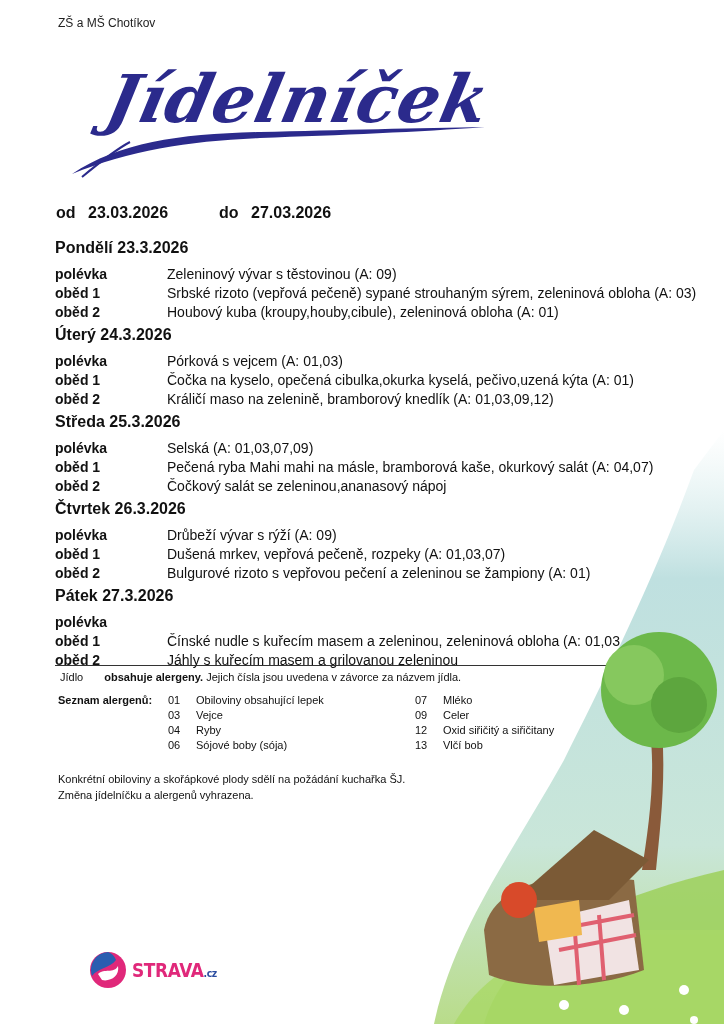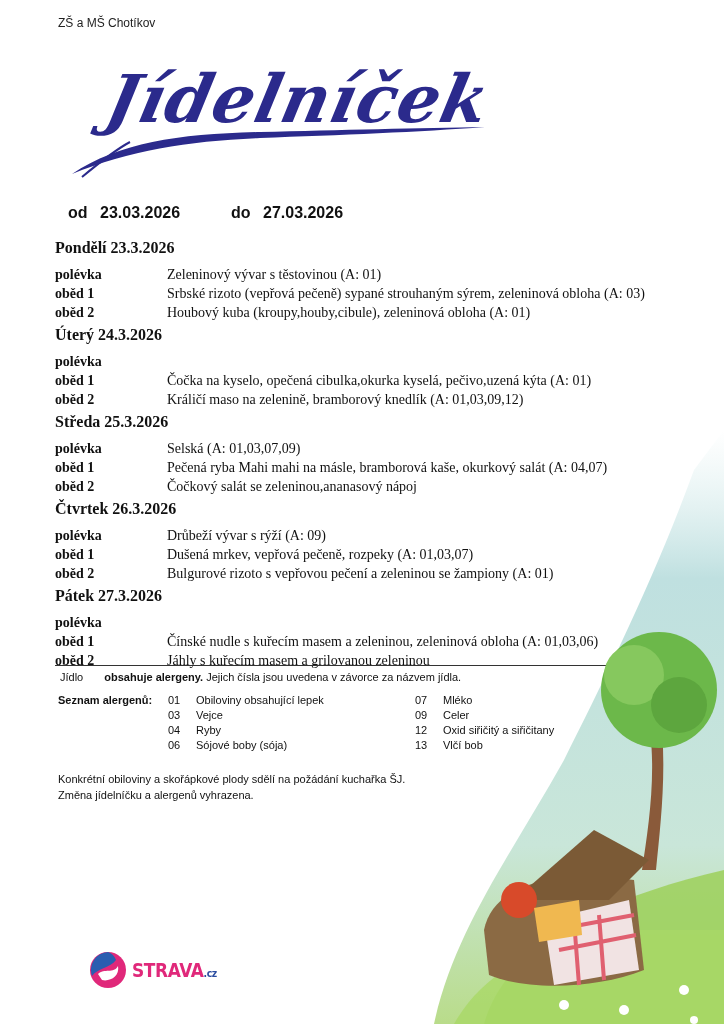--- a/index.html
+++ b/index.html
@@ -11,26 +11,26 @@
     .school { position: absolute; left: 58px; top: 16px; font-size: 12px; color: #222; }
     .title-wrap { position: absolute; left: 60px; top: 42px; width: 440px; height: 150px; }
     .title-text {
       position: absolute; left: 48px; top: 18px;
       font-family: "DejaVu Serif", serif; font-style: italic; font-weight: bold;
       font-size: 66px; color: #2b2a8c; letter-spacing: 1px;
       transform: skewX(-12deg);
     }
     .title-swash { position: absolute; left: 0; top: 0; }
     .range {
-      position: absolute; left: 68px; top: 204px; font-size: 16px; font-weight: bold; color: #111;
+      position: absolute; left: 56px; top: 204px; font-size: 16px; font-weight: bold; color: #111;
       word-spacing: 2px;
     }
     .range span { margin-right: 6px; }
     .range .gap { display: inline-block; width: 26px; }
-    .day { position: absolute; left: 55px; font-family: Liberation Serif, serif; }
+    .day { position: absolute; left: 55px; }
     .day-head { font-size: 16px; font-weight: bold; margin-bottom: 8px; color: #111; }
     .meal { display: flex; font-size: 14px; line-height: 19px; }
     .meal-type { width: 112px; font-weight: bold; }
     .meal-desc { white-space: nowrap; }
     .rule { position: absolute; left: 55px; top: 665px; width: 562px; height: 1px; background: #333; }
     .note { position: absolute; left: 60px; top: 671px; font-size: 11px; }
     .note b { font-weight: bold; margin-left: 18px; }
     .allergens { position: absolute; left: 58px; top: 693px; font-size: 11px; line-height: 15px; }
     .al-label { position: absolute; left: 0; top: 0; width: 110px; font-weight: bold; }
     .al-col { position: absolute; top: 0; width: 260px; }
@@ -61,36 +61,37 @@
   <span>23.03.2026</span>
   <span class="gap"></span>
   <span>do</span>
   <span>27.03.2026</span>
 </div>
 
 <div class="day" style="top:239px">
   <div class="day-head">Pondělí 23.3.2026</div>
   <div class="meal">
       <span class="meal-type">polévka</span>
-      <span class="meal-desc">Zeleninový vývar s těstovinou  (A: 01)</span>
+      <span class="meal-desc">Zeleninový vývar s těstovinou  (A: 09)</span>
     </div>
   <div class="meal">
       <span class="meal-type">oběd 1</span>
       <span class="meal-desc">Srbské rizoto (vepřová pečeně) sypané strouhaným sýrem, zeleninová obloha  (A: 03)</span>
     </div>
   <div class="meal">
       <span class="meal-type">oběd 2</span>
       <span class="meal-desc">Houbový kuba (kroupy,houby,cibule), zeleninová obloha  (A: 01)</span>
     </div>
 </div>
 
 <div class="day" style="top:326px">
   <div class="day-head">Úterý 24.3.2026</div>
   <div class="meal">
       <span class="meal-type">polévka</span>
+      <span class="meal-desc">Pórková s vejcem  (A: 01,03)</span>
     </div>
   <div class="meal">
       <span class="meal-type">oběd 1</span>
       <span class="meal-desc">Čočka na kyselo, opečená cibulka,okurka kyselá, pečivo,uzená kýta  (A: 01)</span>
     </div>
   <div class="meal">
       <span class="meal-type">oběd 2</span>
       <span class="meal-desc">Králičí maso na zelenině, bramborový knedlík  (A: 01,03,09,12)</span>
     </div>
 </div>

